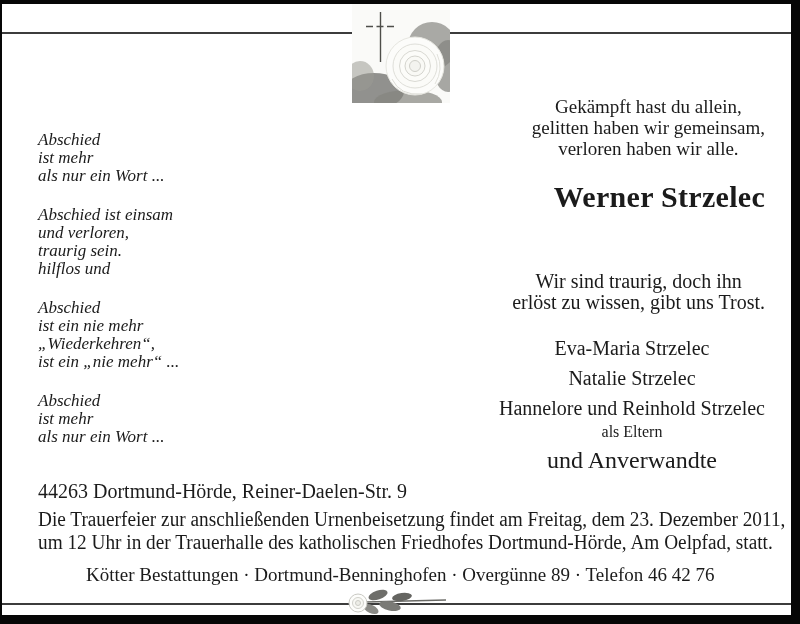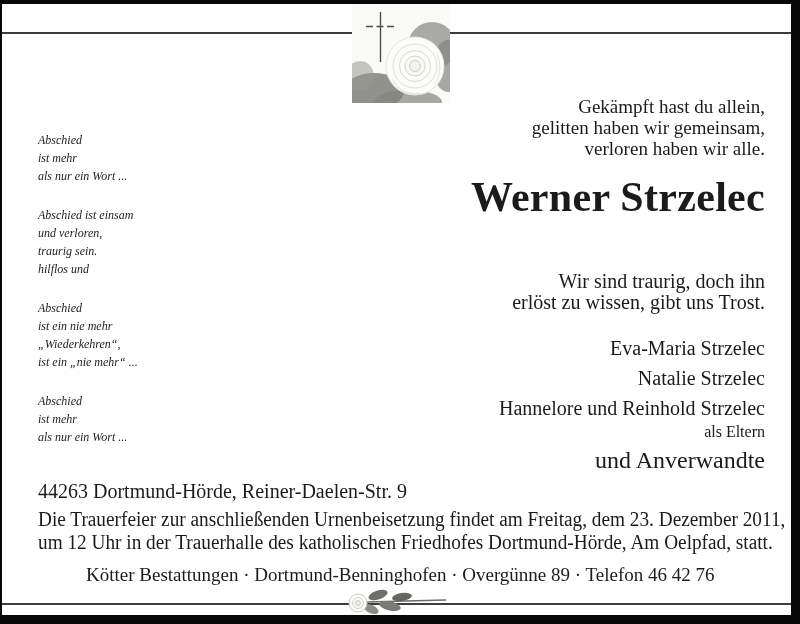--- a/index.html
+++ b/index.html
@@ -20,28 +20,28 @@
   .bar-right  { left: 791px; top: 0; width: 9px;  height: 624px; }
   
   .rule { position: absolute; left: 2px; width: 789px; height: 2px; background: #3c3c3c; z-index: 1; }
   .rule-top    { top: 32px; }
   .rule-bottom { top: 603px; }
   
   .photo { position: absolute; left: 352px; top: 4px; width: 98px; height: 99px; z-index: 3; }
   
   .left-poem {
     position: absolute; left: 38px; top: 131px;
-    font-style: italic; font-size: 12px; line-height: 18px;
+    font-style: italic; font-size: 17px; line-height: 18px;
     z-index: 2;
   }
   .stanza { margin-bottom: 21px; }
   
-  .rblock { position: absolute; right: 35px; text-align: right; z-index: 2; }
+  .rblock { position: absolute; right: 35px; text-align: center; z-index: 2; }
   .epigraph   { top: 96px;  font-size: 19px; line-height: 21px; }
-  .name-block { top: 176px; font-size: 42px; font-weight: bold; line-height: 42px; letter-spacing: 0.3px; }
+  .name-block { top: 176px; font-size: 30px; font-weight: bold; line-height: 42px; letter-spacing: 0.3px; }
   .dates      { top: 228px; font-size: 20px; }
   .dates .death { margin-left: 26px; }
   .condolence { top: 271px; font-size: 20px; line-height: 21px; }
   .mourners   { top: 333px; font-size: 20px; }
   .mourner-name { line-height: 30px; }
   .relation-note { font-size: 16px; line-height: 18px; }
   .mourners-closing { font-size: 24px; line-height: 22px; margin-top: 8px; }
   
   .address { position: absolute; left: 38px; top: 474px; font-size: 20px; z-index: 2; margin-top: 6px; }
   .funeral {

